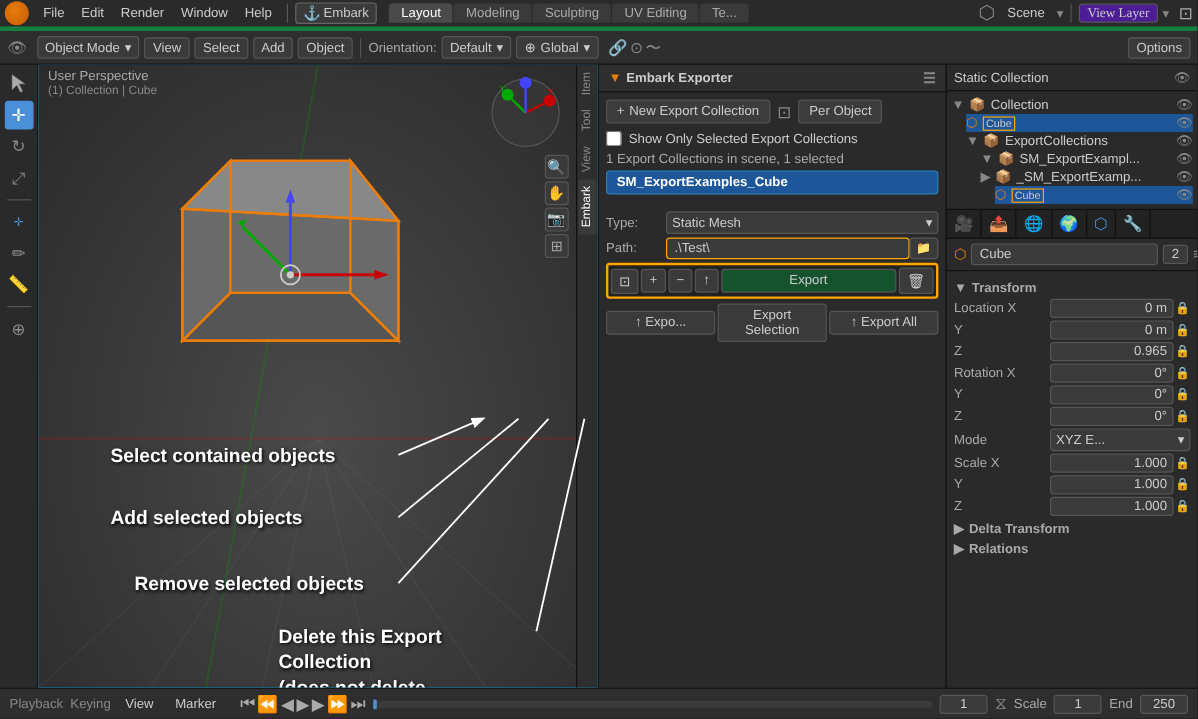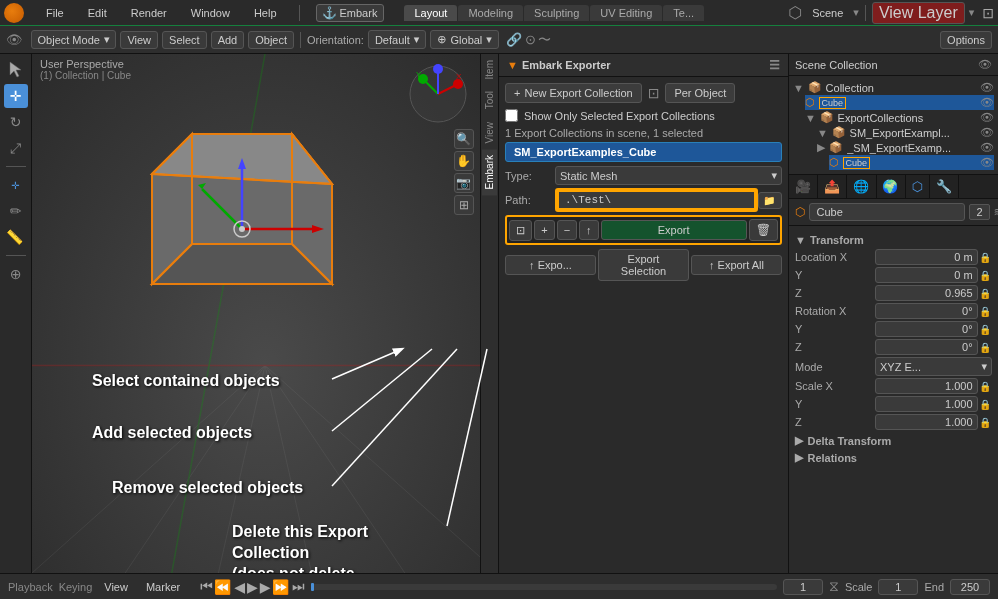--- a/index.html
+++ b/index.html
@@ -1,19 +1,19 @@
 <!DOCTYPE html>
 <html><head>
   <meta charset="utf-8">
   <style>
     * { box-sizing: border-box; margin: 0; padding: 0; }
     body { width: 998px; height: 599px; overflow: hidden; background: #1a1a1a; font-family: 'Segoe UI', Arial, sans-serif; font-size: 11px; color: #ccc; position: relative; }
 
     
-    .top-menu-bar { display: flex; align-items: center; background: #2a2a2a; height: 26px; border-bottom: 1px solid #15803d; padding: 0 4px; gap: 12px; }
+    .top-menu-bar { display: flex; align-items: center; background: #2a2a2a; height: 26px; border-bottom: 4px solid #15803d; padding: 0 4px; gap: 2px; }
     .top-menu-bar .app-icon { width: 20px; height: 20px; background: radial-gradient(circle at 40% 40%, #e87d0d, #c55a00); border-radius: 50%; margin-right: 4px; }
     .menu-item { padding: 2px 6px; color: #ccc; cursor: pointer; border-radius: 3px; font-size: 11px; }
     .layout-tabs { display: flex; align-items: center; margin-left: 8px; gap: 1px; }
     .layout-tab { padding: 2px 10px; background: #3a3a3a; color: #aaa; cursor: pointer; border-radius: 3px 3px 0 0; font-size: 11px; }
     .layout-tab.active { background: #4a4a4a; color: #fff; }
 
     
     .toolbar-2 { display: flex; align-items: center; background: #2e2e2e; height: 28px; border-bottom: 1px solid #111; padding: 0 6px; gap: 4px; }
     .mode-select { background: #3a3a3a; border: 1px solid #555; color: #ccc; padding: 2px 6px; border-radius: 3px; font-size: 11px; display: flex; align-items: center; gap: 4px; cursor: pointer; }
     .tb-btn { background: #3a3a3a; border: 1px solid #555; color: #ccc; padding: 2px 6px; border-radius: 3px; font-size: 11px; cursor: pointer; }
@@ -40,28 +40,28 @@
     
     .right-panel { width: 290px; background: #2a2a2a; border-left: 1px solid #111; display: flex; flex-direction: column; overflow: hidden; }
     .panel-header { background: #2e2e2e; padding: 4px 8px; border-bottom: 1px solid #111; display: flex; align-items: center; gap: 4px; font-size: 11px; color: #ccc; font-weight: bold; }
     .panel-content { padding: 6px; flex: 1; overflow-y: auto; }
     .panel-row { display: flex; align-items: center; gap: 6px; margin-bottom: 4px; }
     .panel-btn { background: #3c3c3c; border: 1px solid #555; color: #ccc; padding: 3px 8px; border-radius: 3px; font-size: 11px; cursor: pointer; display: flex; align-items: center; gap: 4px; }
     .checkbox-row { display: flex; align-items: center; gap: 6px; padding: 2px 0; }
     .info-text { color: #aaa; font-size: 11px; padding: 3px 0; }
 
     
-    .export-collection-item { background: #1e5799; border: 1px solid #2980b9; border-radius: 3px; padding: 3px 8px; margin-bottom: 4px; }
+    .export-collection-item { background: #1e5799; border: 1px solid #2980b9; border-radius: 3px; padding: 3px 8px; margin-bottom: 14px; }
     .export-collection-name { color: #fff; font-size: 11px; font-weight: bold; }
 
     .field-row { display: flex; align-items: center; margin-bottom: 3px; }
     .field-label { width: 50px; color: #aaa; font-size: 11px; }
     .field-value { flex: 1; background: #3a3a3a; border: 1px solid #555; color: #ccc; padding: 2px 6px; border-radius: 3px; font-size: 11px; }
     .field-select { background: #3a3a3a; border: 1px solid #555; color: #ccc; padding: 2px 4px; border-radius: 3px; font-size: 11px; flex: 1; cursor: pointer; display: flex; align-items: center; justify-content: space-between; }
-    .field-path { background: #3a3a3a; border: 4px solid #f9a8d4; color: #ccc; padding: 2px 6px; border-radius: 3px; font-size: 11px; flex: 1; font-family: Liberation Mono, monospace; }
+    .field-path { background: #3a3a3a; border: 1px solid #f9a8d4; color: #ccc; padding: 2px 6px; border-radius: 3px; font-size: 11px; flex: 1; }
     .folder-btn { background: #3a3a3a; border: 1px solid #555; padding: 2px 5px; border-radius: 3px; cursor: pointer; color: #aaa; font-size: 10px; }
 
     
     .action-bar { display: flex; align-items: center; gap: 2px; margin-bottom: 4px; background: #222; border: 1px solid orange; border-radius: 3px; padding: 2px; }
     .action-bar-btn { background: #3a3a3a; border: 1px solid #555; color: #ccc; padding: 3px 6px; border-radius: 3px; font-size: 11px; cursor: pointer; display: flex; align-items: center; }
     .action-bar-btn.export-main { flex: 1; justify-content: center; background: #14532d; color: #ccc; text-align: center; }
     .export-sub-bar { display: flex; align-items: center; gap: 2px; }
     .export-sub-btn { background: #3a3a3a; border: 1px solid #555; color: #ccc; padding: 3px 8px; border-radius: 3px; font-size: 11px; cursor: pointer; flex: 1; text-align: center; }
 
     
@@ -115,21 +115,21 @@
     <div class="layout-tab">Sculpting</div>
     <div class="layout-tab">UV Editing</div>
     <div class="layout-tab">Te...</div>
   </div>
 
   <div style="margin-left:auto;display:flex;align-items:center;gap:4px;">
     <span style="color:#888;font-size:16px;">⬡</span>
     <span class="menu-item">Scene</span>
     <span style="color:#888;">▾</span>
     <div style="width:1px;background:#555;height:16px;margin:0 2px;"></div>
-    <span style="background:#7f1d1d;border:1px solid #555;padding:1px 6px;border-radius:3px;cursor:pointer;color:#ccc;font-size:16px;">View Layer</span>
+    <span style="background:#4c1d95;border:1px solid #555;padding:1px 6px;border-radius:3px;cursor:pointer;color:#ccc;font-size:11px;font-family:Liberation Serif, serif;">View Layer</span>
     <span style="color:#888;">▾</span>
     <span style="font-size:14px;cursor:pointer;color:#aaa;margin-left:4px;">⊡</span>
   </div>
 </div>
 
 <div class="toolbar-2">
   <div style="display:flex;align-items:center;gap:2px;font-size:13px;color:#888;margin-right:4px;">
     <span>👁</span>
   </div>
   <div class="mode-select">
@@ -366,21 +366,21 @@
           <span>Export All</span>
         </button>
       </div>
 
     </div>
   </div>
 
   <div class="props-panel">
 
     <div style="background:#2a2a2a;padding:4px 6px;border-bottom:1px solid #111;display:flex;align-items:center;justify-content:between;font-size:11px;">
-      <span style="flex:1;color:#ccc;">Scene Collection</span>
+      <span style="flex:1;color:#ccc;">Static Collection</span>
       <span style="color:#888;cursor:pointer;">👁</span>
     </div>
 
     <div style="padding:4px;font-size:11px;border-bottom:1px solid #111;max-height:200px;overflow-y:auto;">
 
       <div class="tree-item">
         <span style="color:#888;">▼</span>
         <span style="color:#aaa;font-size:11px;">📦</span>
         <span>Collection</span>
         <span style="margin-left:auto;color:#888;">👁</span>

